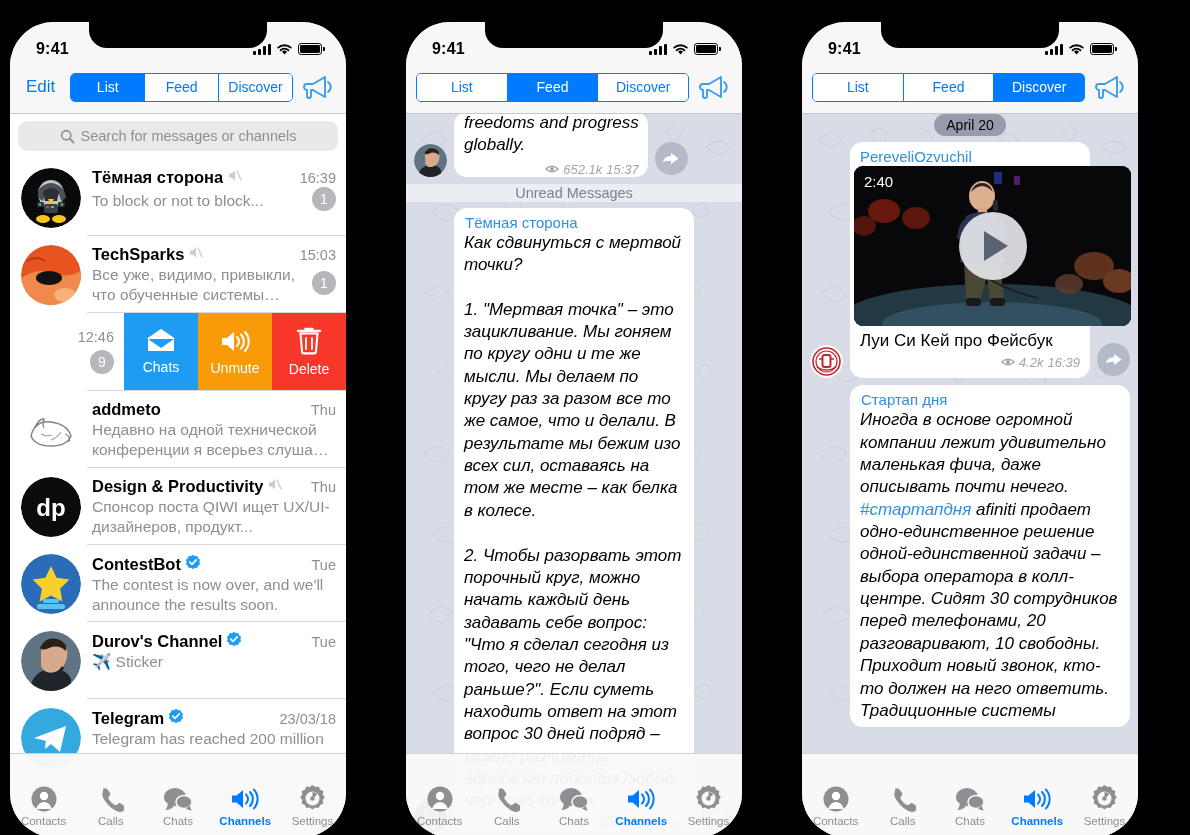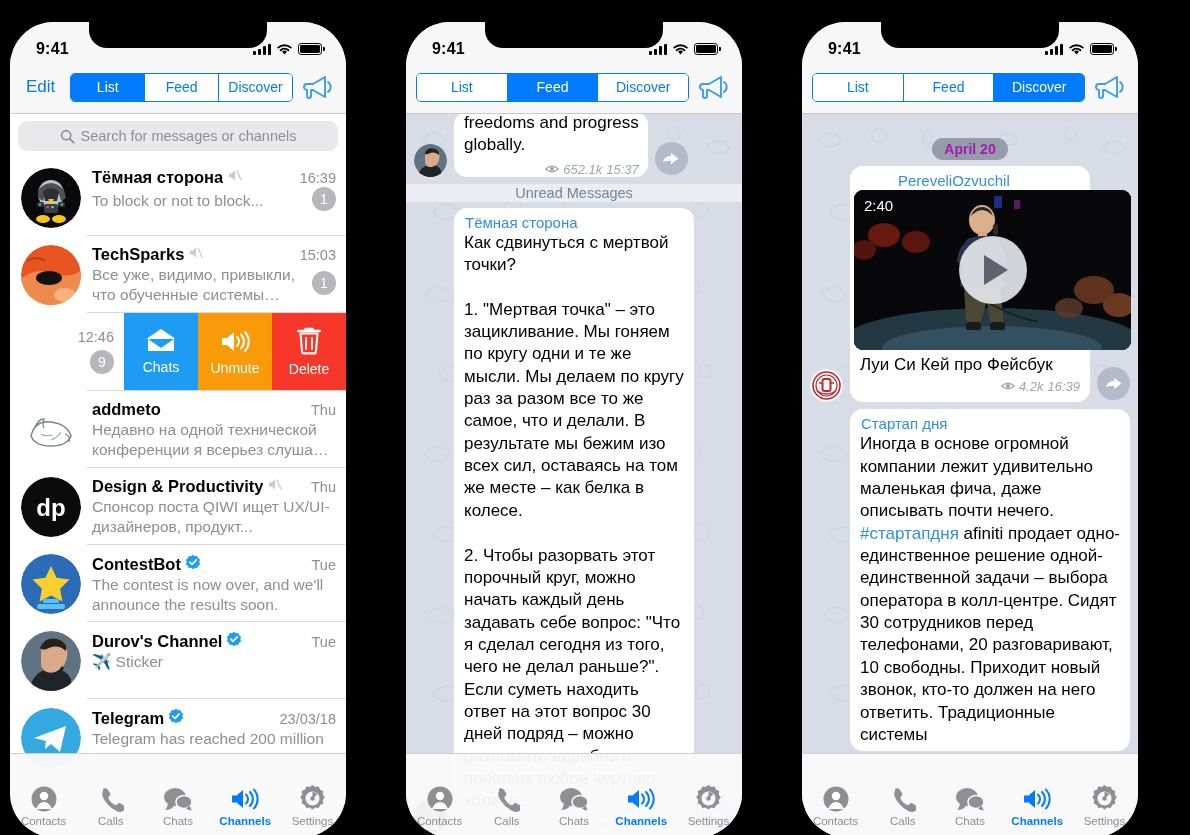--- a/index.html
+++ b/index.html
@@ -151,39 +151,39 @@
   
   .feed {
     position: relative; flex: 1;
     background: #d8dce6;
     overflow: hidden;
   }
   .feedpattern { position: absolute; inset: 0; opacity: .5; }
   .feedinner { position: relative; height: 100%; padding: 0 8px; }
 
   .daychip {
-    margin: 24px auto 6px auto; width: fit-content;
-    background: rgba(125,132,150,.72); color: #a21caf;
-    font-size: 14px; font-weight: 700; padding: 3px 12px; border-radius: 12px;
+    margin: 0 auto 6px auto; width: fit-content;
+    background: rgba(125,132,150,.72); color: #000000;
+    font-size: 14px; font-weight: 400; padding: 3px 12px; border-radius: 12px;
   }
   .unread-sep {
     background: rgba(236,238,243,.94); color: #7b8190;
     text-align: center; font-size: 14.5px; padding: 1px 0;
     margin: 0 -8px 6px -8px;
   }
   .post { display: flex; align-items: flex-end; gap: 7px; margin-bottom: 7px; }
   .post-av { width: 33px; height: 33px; flex: 0 0 33px; border-radius: 50%; overflow: hidden; }
   .bubble {
     background: #fff; border-radius: 13px;
     padding: 6px 9px 5px 10px; position: relative;
     max-width: 285px; min-width: 0;
   }
   .bubble.nopad { padding: 6px 4px 5px 4px; }
   .bub-author { font-size: 15px; color: #2f8fe0; font-weight: 400; margin-bottom: 1px; padding-left: 1px; }
-  .bub-text { font-size: 17px; color: #000; line-height: 1.315; white-space: pre-wrap; }
+  .bub-text { font-size: 17px; color: #000; line-height: 1.315; white-space: pre-wrap; font-style: italic; }
   .hashtag { color: #2f8fe0; }
   .meta {
     float: right; display: inline-flex; align-items: center; gap: 4px;
     font-size: 13px; font-style: italic; color: #a0a4ad;
     margin-left: 10px; transform: translateY(5px);
   }
   .meta .v { font-variant-numeric: tabular-nums; }
   .share-btn {
     width: 33px; height: 33px; flex: 0 0 33px; border-radius: 50%;
     background: rgba(130,138,158,.42);
@@ -854,21 +854,21 @@
               <svg viewBox="0 0 33 33" width="33" height="33">
                 <circle cx="16.5" cy="16.5" r="16.5" fill="#fdfdfd"></circle>
                 <circle cx="16.5" cy="16.5" r="13.5" fill="none" stroke="#c1272d" stroke-width="1.6"></circle>
                 <circle cx="16.5" cy="16.5" r="10.5" fill="none" stroke="#c1272d" stroke-width="1.2"></circle>
                 <rect x="12.5" y="10" width="8" height="12" rx="2" fill="none" stroke="#c1272d" stroke-width="2"></rect>
                 <path d="M9 14 h3 M21 14 h3" stroke="#c1272d" stroke-width="1.6"></path>
                 <path d="M7 22 q9.5 6 19 0" fill="none" stroke="#c1272d" stroke-width="1.4"></path>
               </svg>
             </div>
             <div class="bubble nopad" style="max-width:289px;">
-              <div class="bub-author" style="padding-left:6px;margin-left:38px;">PereveliOzvuchil</div>
+              <div class="bub-author" style="padding-left:6px;">PereveliOzvuchil</div>
               <div class="video">
                 <svg viewBox="0 0 277 160" width="277" height="160">
                   <rect width="277" height="160" fill="#08080b"></rect>
                   <ellipse cx="138" cy="152" rx="150" ry="34" fill="#2b4856" opacity=".75"></ellipse>
                   <ellipse cx="138" cy="158" rx="110" ry="22" fill="#3d6174" opacity=".6"></ellipse>
                   <g opacity=".85">
                     <ellipse cx="30" cy="45" rx="16" ry="12" fill="#7a1d11"></ellipse>
                     <ellipse cx="62" cy="52" rx="14" ry="11" fill="#6a1a0f"></ellipse>
                     <ellipse cx="10" cy="60" rx="12" ry="10" fill="#5e1810"></ellipse>
                     <ellipse cx="240" cy="100" rx="20" ry="14" fill="#6f3a22"></ellipse>

